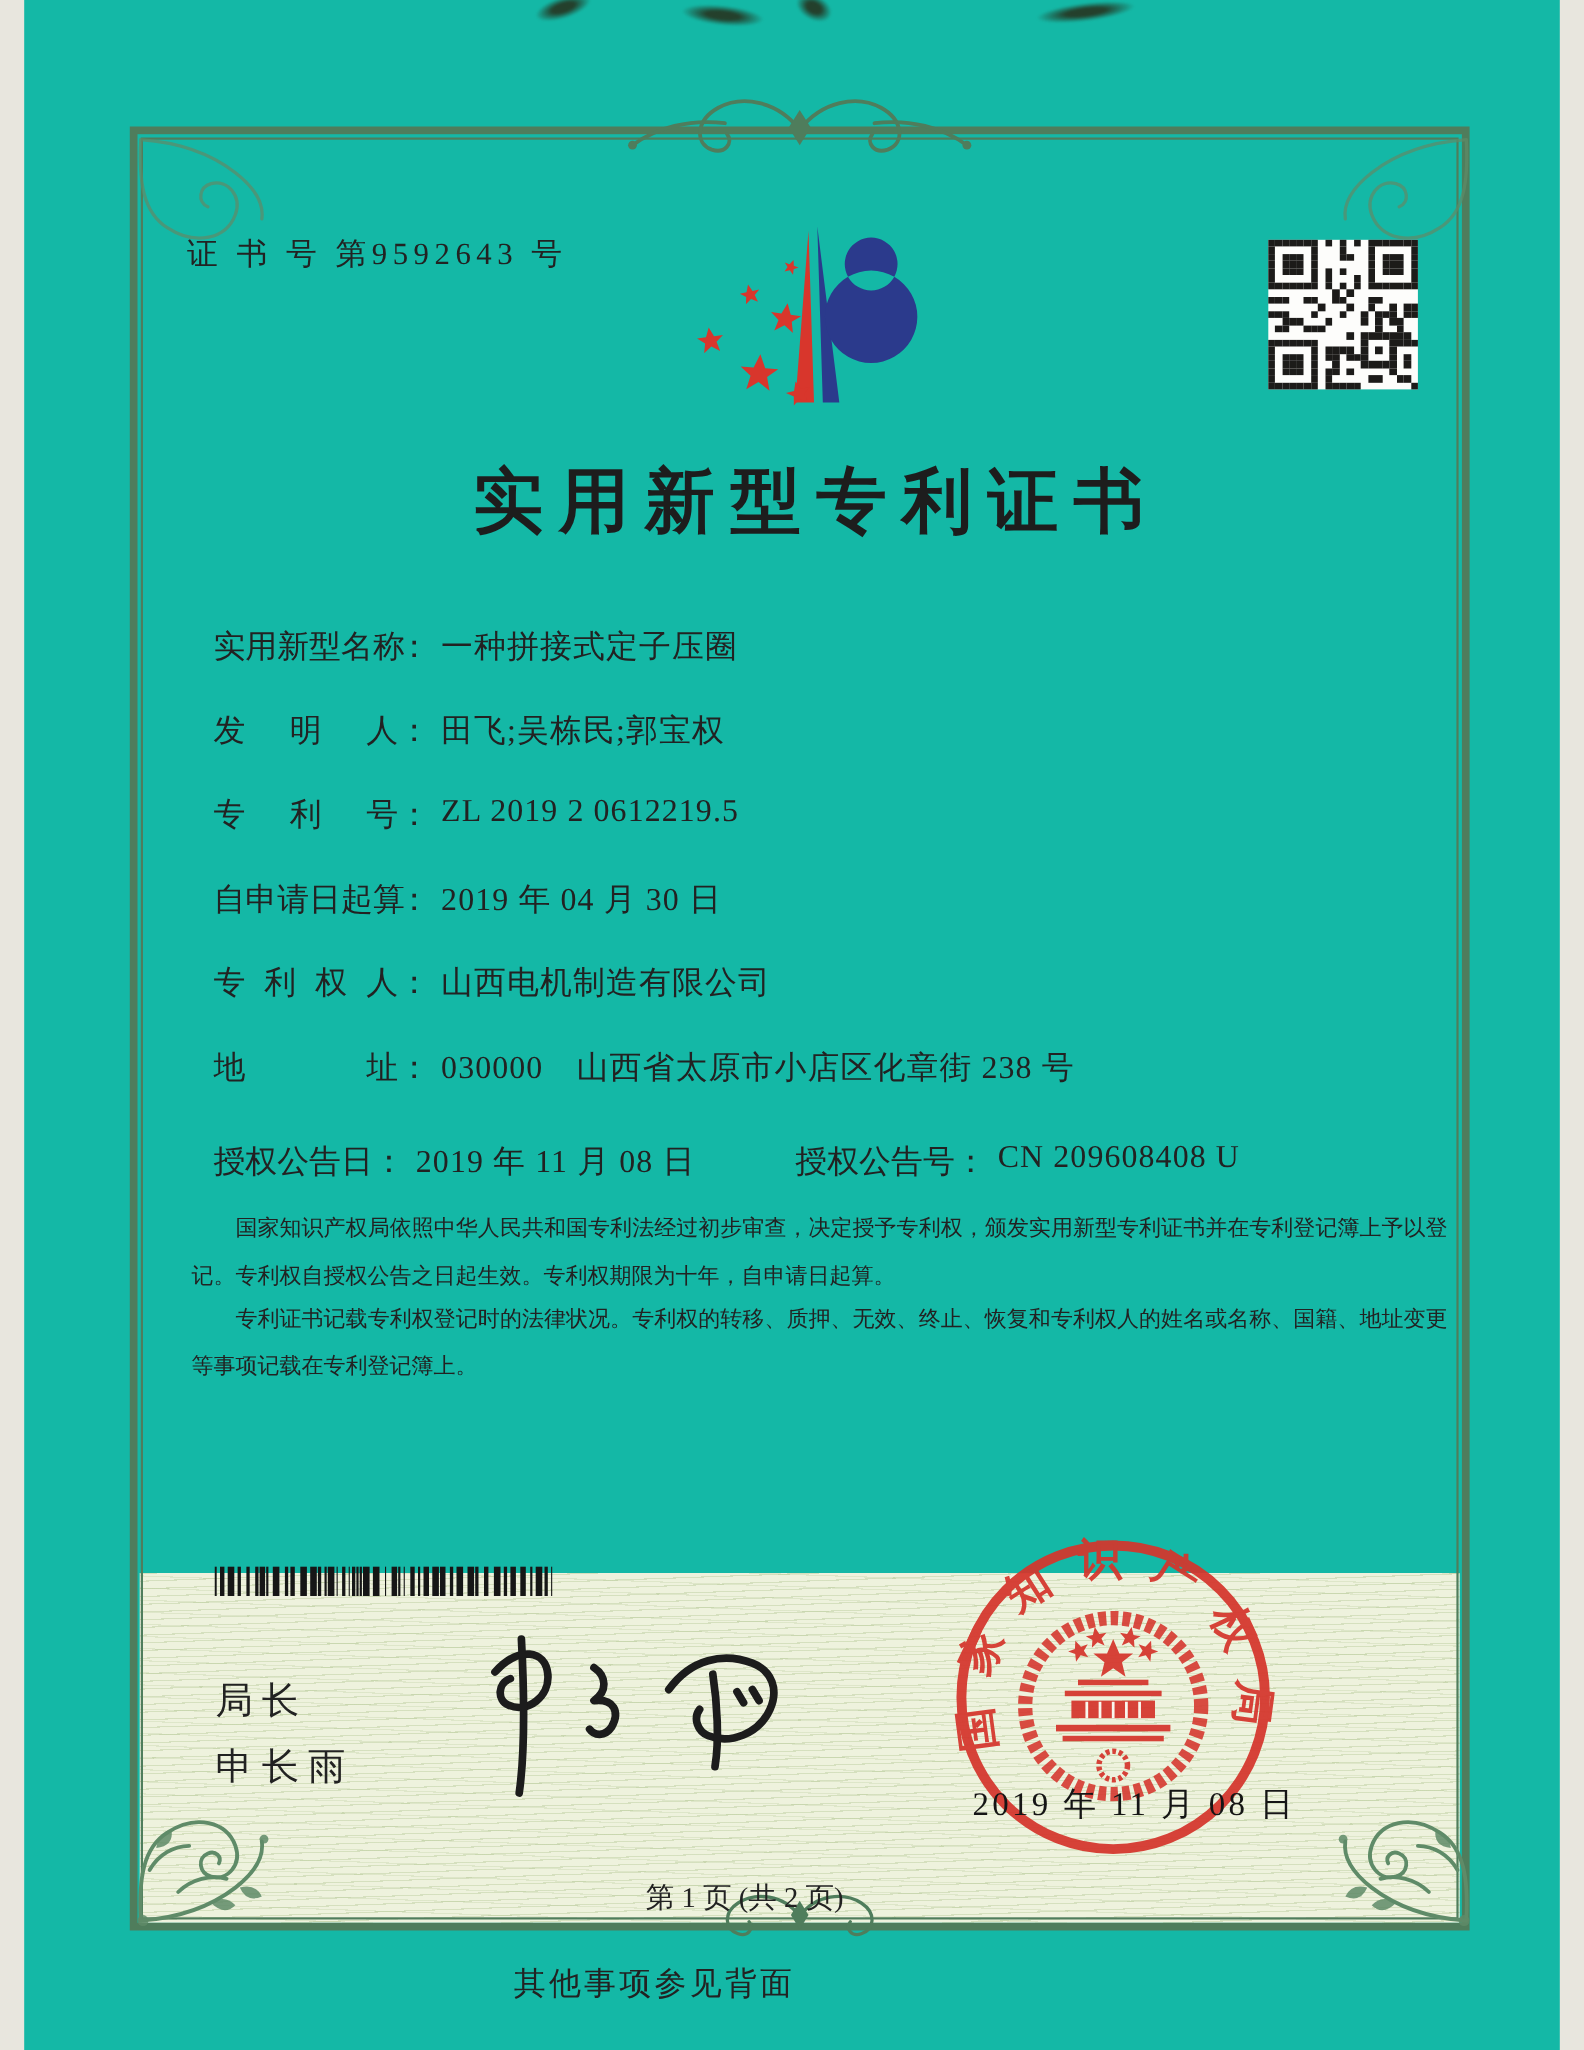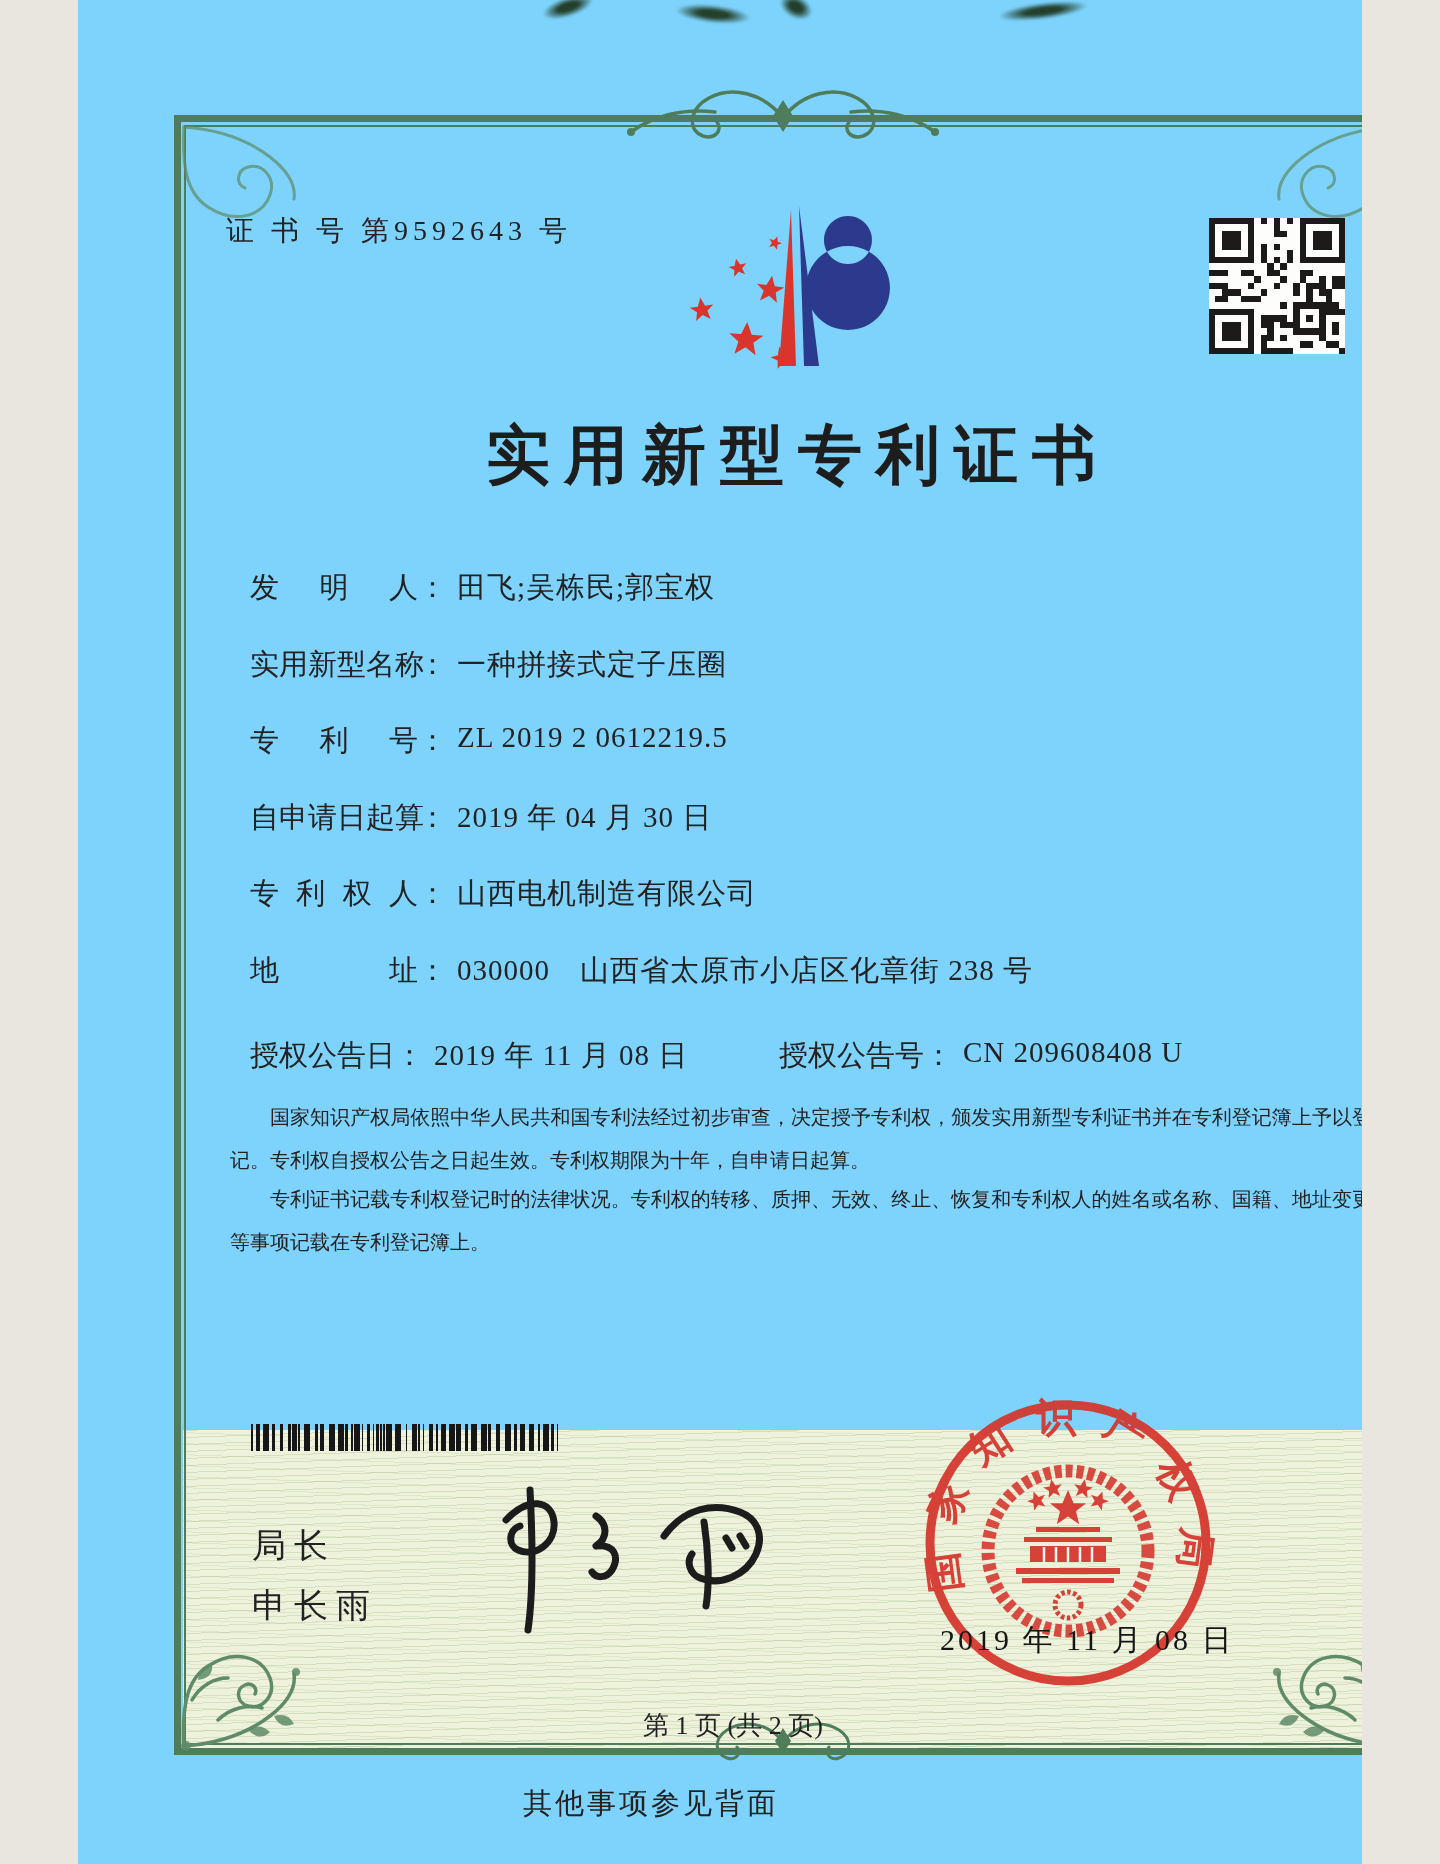--- a/index.html
+++ b/index.html
@@ -1,16 +1,16 @@
 <!DOCTYPE html>
 <html><head>
 <meta charset="utf-8">
 <style>
   html,body{margin:0;padding:0;background:#e8e6de;}
-  .page{position:relative;width:1284px;height:1864px;margin:0 auto;background:#7dd3fc;
+  .page{position:relative;width:1396px;height:1864px;margin:0 auto;background:#14b8a6;
         font-family:"Liberation Serif","DejaVu Serif",serif;color:#222;overflow:hidden;}
 
   
   .frame{position:absolute;left:96px;top:115px;width:1218px;height:1640px;
          border:7px solid #4f7d5c;box-sizing:border-box;z-index:3;pointer-events:none;}
   .frame::after{content:"";position:absolute;inset:3px;border:2px solid #4f7d5c;}
   .green-band{position:absolute;left:105px;top:1430px;width:1200px;height:318px;z-index:0;
          background:
            repeating-linear-gradient(178deg, rgba(148,176,110,.28) 0 1px, rgba(0,0,0,0) 1px 7px),
            repeating-linear-gradient(182deg, rgba(148,176,110,.18) 0 1px, rgba(0,0,0,0) 1px 11px),
@@ -604,25 +604,25 @@
       <div></div>
       <div></div>
       <div></div>
       <div class="m"></div>
     </div>
 
   <div class="title">实用新型专利证书</div>
 
   <div class="fields">
     <div class="field-row">
+      <span class="f-label">实用新型名称</span><span class="f-colon">：</span><span class="f-value">一种拼接式定子压圈</span>
+    </div>
+
+    <div class="field-row">
       <span class="f-label">发明人</span><span class="f-colon">：</span><span class="f-value">田飞;吴栋民;郭宝权</span>
-    </div>
-
-    <div class="field-row">
-      <span class="f-label">实用新型名称</span><span class="f-colon">：</span><span class="f-value">一种拼接式定子压圈</span>
     </div>
 
     <div class="field-row">
       <span class="f-label">专利号</span><span class="f-colon">：</span><span class="f-value">ZL 2019 2 0612219.5</span>
     </div>
 
     <div class="field-row">
       <span class="f-label">自申请日起算</span><span class="f-colon">：</span><span class="f-value">2019 年 04 月 30 日</span>
     </div>
 

